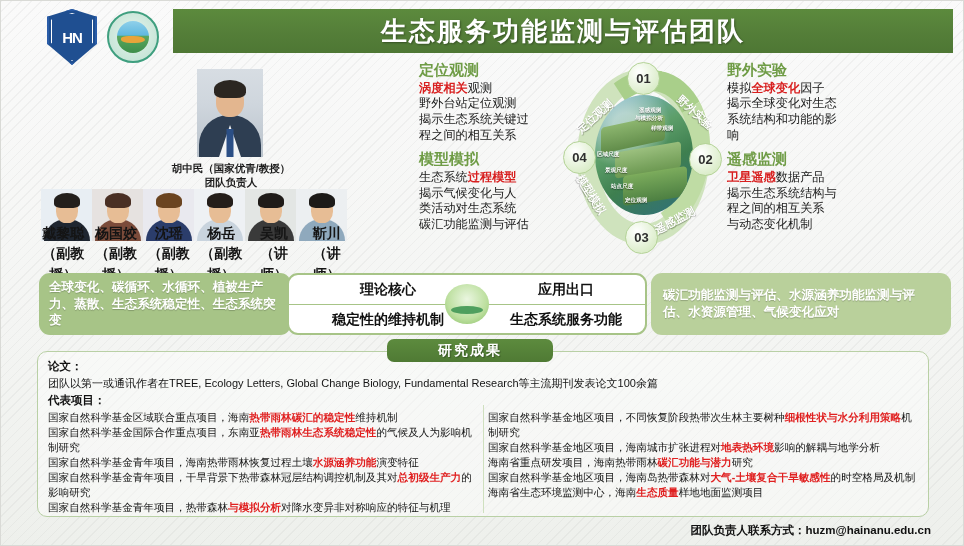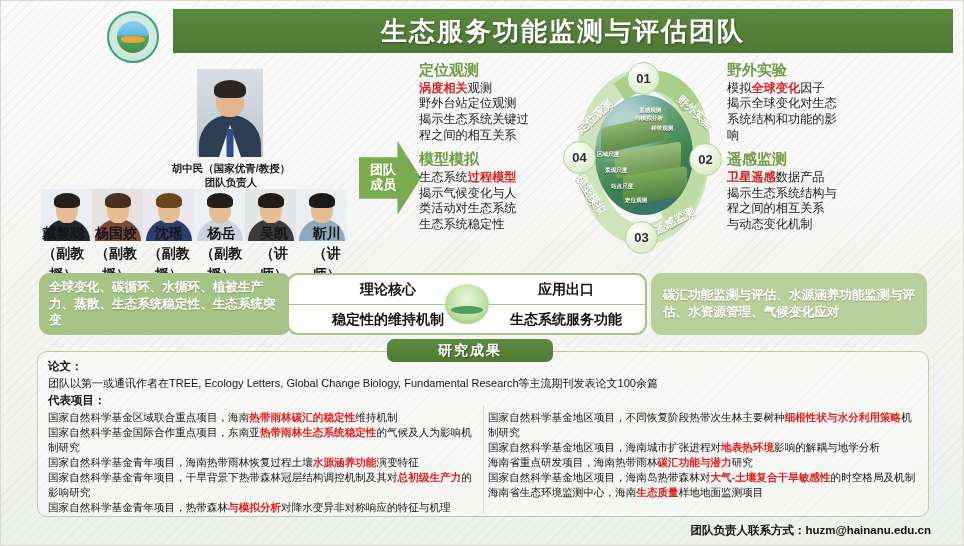--- a/index.html
+++ b/index.html
@@ -211,21 +211,21 @@
     position:absolute;left:50%;top:50%;transform:translate(-50%,-50%);
     width:44px;height:40px;border-radius:50%;
     background:radial-gradient(circle at 50% 38%,#eaf6e0 0%,#bcdf9e 60%,#86bd63 100%);
     z-index:3;
   }
   .pc-logo:after{
     content:"";position:absolute;left:14%;top:56%;width:72%;height:20%;
     background:#4f9f5e;border-radius:50%;
   }
   .panel-right{
-    position:absolute;left:650px;top:272px;width:276px;height:62px;
+    position:absolute;left:650px;top:272px;width:300px;height:62px;
     background:#b9d09b;border-radius:11px;
     display:flex;align-items:center;padding:8px 12px;box-sizing:border-box;
   }
   .panel-right .tx{
     color:#ffffff;font-size:12.6px;font-weight:bold;line-height:1.32;
     text-shadow:0 1px 1px rgba(0,0,0,.22);
   }
   
   .res-badge{
     position:absolute;left:386px;top:338px;width:166px;height:23px;
@@ -254,20 +254,26 @@
     position:absolute;left:600px;top:522px;width:330px;text-align:right;
     font-size:11.5px;font-weight:bold;color:#111;
   }
   .footer .mail{font-weight:bold;color:#111;}
 </style>
 </head>
 <body>
 
 <div id="poster">
 
+  <div class="logo-shield">
+    <div class="sh">
+        <span>HN</span>
+      </div>
+    <div class="ring"></div>
+  </div>
 
   <div class="logo-circle">
     <div class="inner"></div>
   </div>
 
   <div class="title-bar">
     <div class="t">生态服务功能监测与评估团队</div>
   </div>
 
   <div class="leader">
@@ -342,41 +348,35 @@
       <div class="c">
         <div>吴凯</div>
         <div>（讲师）</div>
       </div>
       <div class="c">
         <div>靳川</div>
         <div>（讲师）</div>
       </div>
     </div>
 
-  <div class="arrow-team">
-    <div class="lbl">
-      <span>团队</span><br>
-      <span>成员</span>
-    </div>
-  </div>
 
   <div class="col" id="col-left">
       <div class="blk">
         <div class="h">定位观测</div>
         <div class="ln"><b>涡度相关</b>观测</div>
         <div class="ln">野外台站定位观测</div>
         <div class="ln">揭示生态系统关键过</div>
         <div class="ln">程之间的相互关系</div>
       </div>
       <div class="blk">
         <div class="h">模型模拟</div>
         <div class="ln">生态系统<b>过程模型</b></div>
         <div class="ln">揭示气候变化与人</div>
         <div class="ln">类活动对生态系统</div>
-        <div class="ln">生态系统稳定性</div>
+        <div class="ln">碳汇功能监测与评估</div>
       </div>
     </div>
   <div class="col" id="col-right">
       <div class="blk">
         <div class="h">野外实验</div>
         <div class="ln">模拟<b>全球变化</b>因子</div>
         <div class="ln">揭示全球变化对生态</div>
         <div class="ln">系统结构和功能的影</div>
         <div class="ln">响</div>
       </div>

